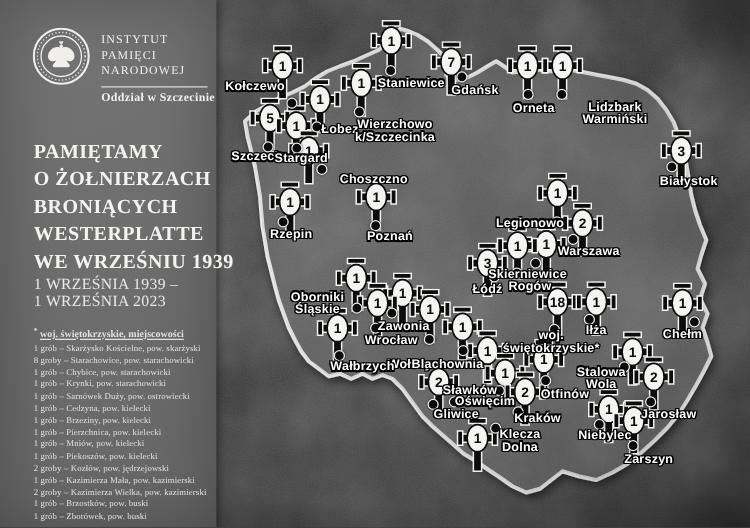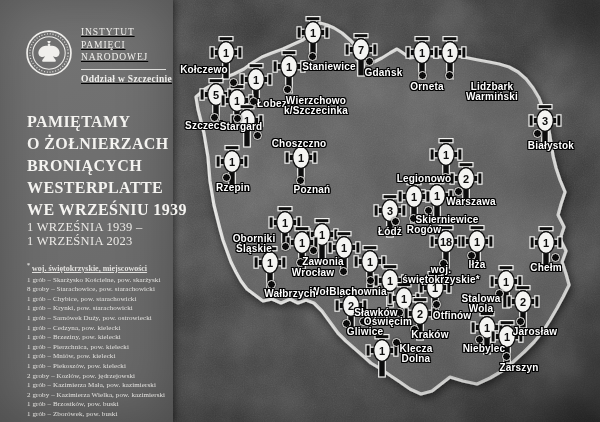--- a/index.html
+++ b/index.html
@@ -9,21 +9,21 @@
   }
   
   #map-bg{position:absolute;left:0;top:0;}
   
   .sidebar{
     position:absolute;left:0;top:0;width:173px;height:422px;
     background:linear-gradient(160deg,#747474 0%,#6d6d6d 55%,#666 100%);
     box-shadow:inset 0 0 55px rgba(0,0,0,.28), 2px 0 6px rgba(0,0,0,.45);
     z-index:5;
   }
-  .logo-row{position:absolute;left:26px;top:22px;display:flex;align-items:center;text-decoration:underline;}
+  .logo-row{position:absolute;left:26px;top:22px;display:flex;align-items:flex-start;}
   .eagle-badge{width:46px;height:46px;flex:0 0 auto;}
   .org-block{margin-left:9px;margin-top:4px;color:#f2f1ee;font-family:"Liberation Serif",serif;}
   .org-name{font-size:9.5px;letter-spacing:.9px;line-height:12.5px;}
   .org-divider{width:85px;height:1px;background:#dcdcda;margin:5px 0 4px 0;}
   .org-branch{font-size:9.5px;font-weight:bold;letter-spacing:.3px;}
   .title{
     position:absolute;left:27px;top:111px;color:#f4f3f0;
     font-family:"Liberation Serif",serif;font-weight:bold;
     font-size:16px;line-height:22px;letter-spacing:.4px;white-space:nowrap;
   }
@@ -160,21 +160,21 @@
           <rect x="13.7" y="1" width="6.6" height="42"></rect>
           <rect x="4.5" y="13.2" width="25" height="6.6"></rect>
           <rect x="10" y="0.6" width="14" height="4.2"></rect>
           <rect x="1" y="10.8" width="4.2" height="11.4"></rect>
           <rect x="28.8" y="10.8" width="4.2" height="11.4"></rect>
         </g>
         <ellipse cx="17" cy="16.5" rx="8.3" ry="10.8" fill="#f4f4f2" stroke="#0d0d0d" stroke-width="1.3"></ellipse>
         <text x="17" y="20.5" text-anchor="middle" font-family="Liberation Sans, sans-serif" font-size="11" font-weight="bold" fill="#0d0d0d">7</text>
       </svg>
       <div class="pdot" style="left:365px;top:57px;"></div>
-      <div class="plabel" style="left:380px;top:73px;padding-left:7px;">Gdańsk</div>
+      <div class="plabel" style="left:380px;top:73px;">Gdańsk</div>
     </div>
     <div class="place">
       <svg class="pcross" width="34" height="50" viewBox="0 0 34 50" style="left:405px;top:35.5px;">
         <g fill="#0d0d0d" stroke="#f2f2f0" stroke-width="1.2">
           <rect x="13.7" y="1" width="6.6" height="42"></rect>
           <rect x="4.5" y="13.2" width="25" height="6.6"></rect>
           <rect x="10" y="0.6" width="14" height="4.2"></rect>
           <rect x="1" y="10.8" width="4.2" height="11.4"></rect>
           <rect x="28.8" y="10.8" width="4.2" height="11.4"></rect>
         </g>
@@ -326,21 +326,21 @@
           <rect x="13.7" y="1" width="6.6" height="42"></rect>
           <rect x="4.5" y="13.2" width="25" height="6.6"></rect>
           <rect x="10" y="0.6" width="14" height="4.2"></rect>
           <rect x="1" y="10.8" width="4.2" height="11.4"></rect>
           <rect x="28.8" y="10.8" width="4.2" height="11.4"></rect>
         </g>
         <ellipse cx="17" cy="16.5" rx="8.3" ry="10.8" fill="#f4f4f2" stroke="#0d0d0d" stroke-width="1.3"></ellipse>
         <text x="17" y="20.5" text-anchor="middle" font-family="Liberation Sans, sans-serif" font-size="11" font-weight="bold" fill="#0d0d0d">1</text>
       </svg>
       <div class="pdot" style="left:424px;top:206px;"></div>
-      <div class="plabel" style="left:447px;top:220px;">Skierniewice</div>
+      <div class="plabel" style="left:422px;top:220px;">Skierniewice</div>
     </div>
     <div class="place">
       <svg class="pcross" width="34" height="50" viewBox="0 0 34 50" style="left:397px;top:179.5px;">
         <g fill="#0d0d0d" stroke="#f2f2f0" stroke-width="1.2">
           <rect x="13.7" y="1" width="6.6" height="42"></rect>
           <rect x="4.5" y="13.2" width="25" height="6.6"></rect>
           <rect x="10" y="0.6" width="14" height="4.2"></rect>
           <rect x="1" y="10.8" width="4.2" height="11.4"></rect>
           <rect x="28.8" y="10.8" width="4.2" height="11.4"></rect>
         </g>

